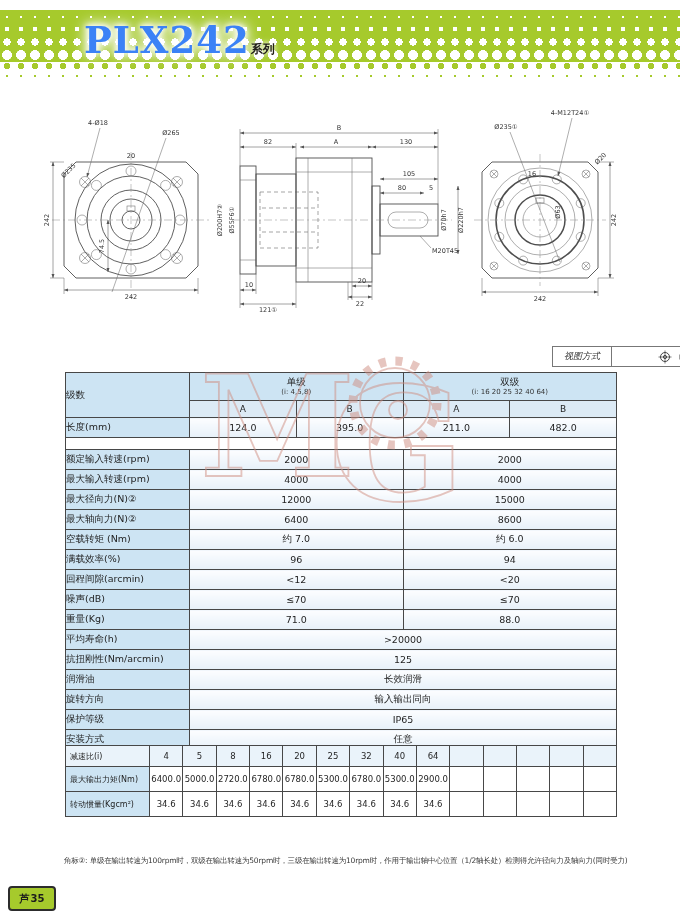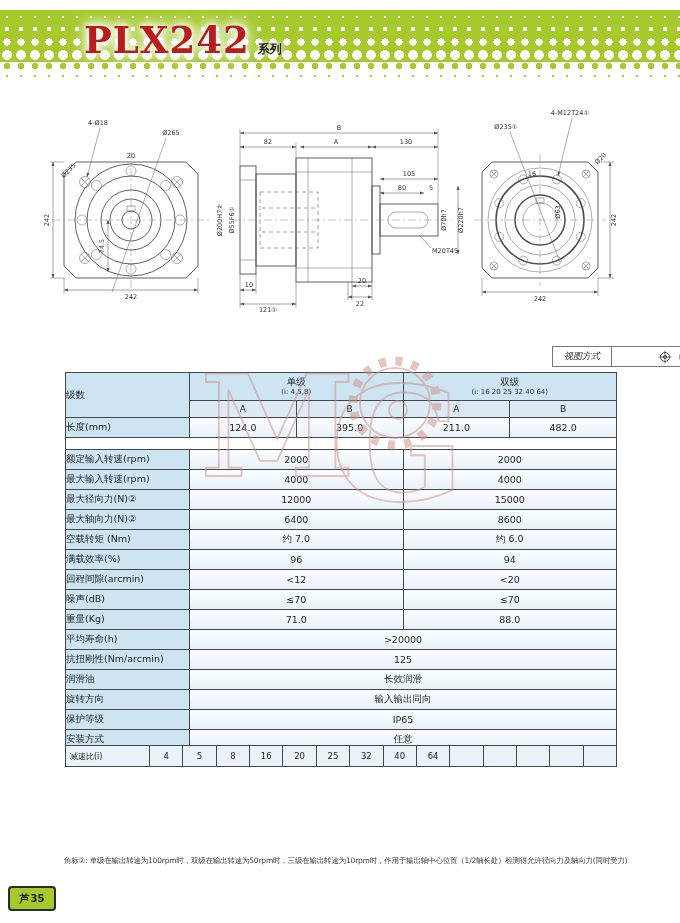--- a/index.html
+++ b/index.html
@@ -14,23 +14,23 @@
       radial-gradient(circle 3.8px at 7px 32px, #fff 98%, transparent),
       radial-gradient(circle 5px   at 7px 45px, #fff 98%, transparent);
     background-size:14px 52px;}
   .band-under{position:absolute;top:62px;left:0;right:0;height:20px;background:#fff;
     background-image:
       radial-gradient(circle 3.4px at 7px 4px,  #a6ca2c 98%, transparent),
       radial-gradient(circle 1.4px at 7px 14px, #a6ca2c 98%, transparent);
     background-size:14px 20px;}
   .title-wrap{position:absolute;top:20px;left:84px;z-index:3;white-space:nowrap;}
   .title{font-family:"DejaVu Serif",serif;font-weight:bold;font-size:37px;line-height:40px;
-    color:#b91c1c;letter-spacing:1px;
+    color:#3b82f6;letter-spacing:1px;
     text-shadow:0 0 5px #fff,0 0 9px #fff,0 0 14px #fff,0 0 18px #fff;}
-  .series{font-size:12px;font-weight:bold;color:#23201a;margin-left:8px;
+  .series{font-size:12px;font-weight:bold;color:#23201a;margin-left:1px;
     text-shadow:0 0 4px #fff,0 0 7px #fff;font-family:Liberation Mono, monospace;}
 
   
   .draw{position:absolute;top:100px;left:0;z-index:2;}
   .draw text{fill:#333;font-family:"DejaVu Sans",sans-serif;font-size:6.5px;}
   .draw .ln{stroke:#4e4e4e;stroke-width:.9;fill:none;}
   .draw .tn{stroke:#6a6a6a;stroke-width:.55;fill:none;}
   .draw .cl{stroke:#8a8a8a;stroke-width:.5;fill:none;stroke-dasharray:8 3 2 3;}
   .draw .dsh{stroke:#6a6a6a;stroke-width:.6;fill:none;stroke-dasharray:4 3;}
   .draw .dim{stroke:#555;stroke-width:.55;fill:none;}
@@ -405,20 +405,54 @@
       <td>25</td>
       <td>32</td>
       <td>40</td>
       <td>64</td>
       <td></td>
       <td></td>
       <td></td>
       <td></td>
       <td></td>
     </tr>
+    <tr>
+      <td class="lbl">最大输出力矩(Nm)</td>
+      <td>6400.0</td>
+      <td>5000.0</td>
+      <td>2720.0</td>
+      <td>6780.0</td>
+      <td>6780.0</td>
+      <td>5300.0</td>
+      <td>6780.0</td>
+      <td>5300.0</td>
+      <td>2900.0</td>
+      <td></td>
+      <td></td>
+      <td></td>
+      <td></td>
+      <td></td>
+    </tr>
+    <tr>
+      <td class="lbl">转动惯量(Kgcm²)</td>
+      <td>34.6</td>
+      <td>34.6</td>
+      <td>34.6</td>
+      <td>34.6</td>
+      <td>34.6</td>
+      <td>34.6</td>
+      <td>34.6</td>
+      <td>34.6</td>
+      <td>34.6</td>
+      <td></td>
+      <td></td>
+      <td></td>
+      <td></td>
+      <td></td>
+    </tr>
   </tbody>
     </table>
 
   <div class="fn fn2">角标②:  单级在输出转速为100rpm时，双级在输出转速为50rpm时，三级在输出转速为10rpm时，作用于输出轴中心位置（1/2轴长处）检测得允许径向力及轴向力(同时受力)</div>
 
   <div class="badge">
     <span class="pfx">芦</span>
     <span class="num">35</span>
   </div>
 

